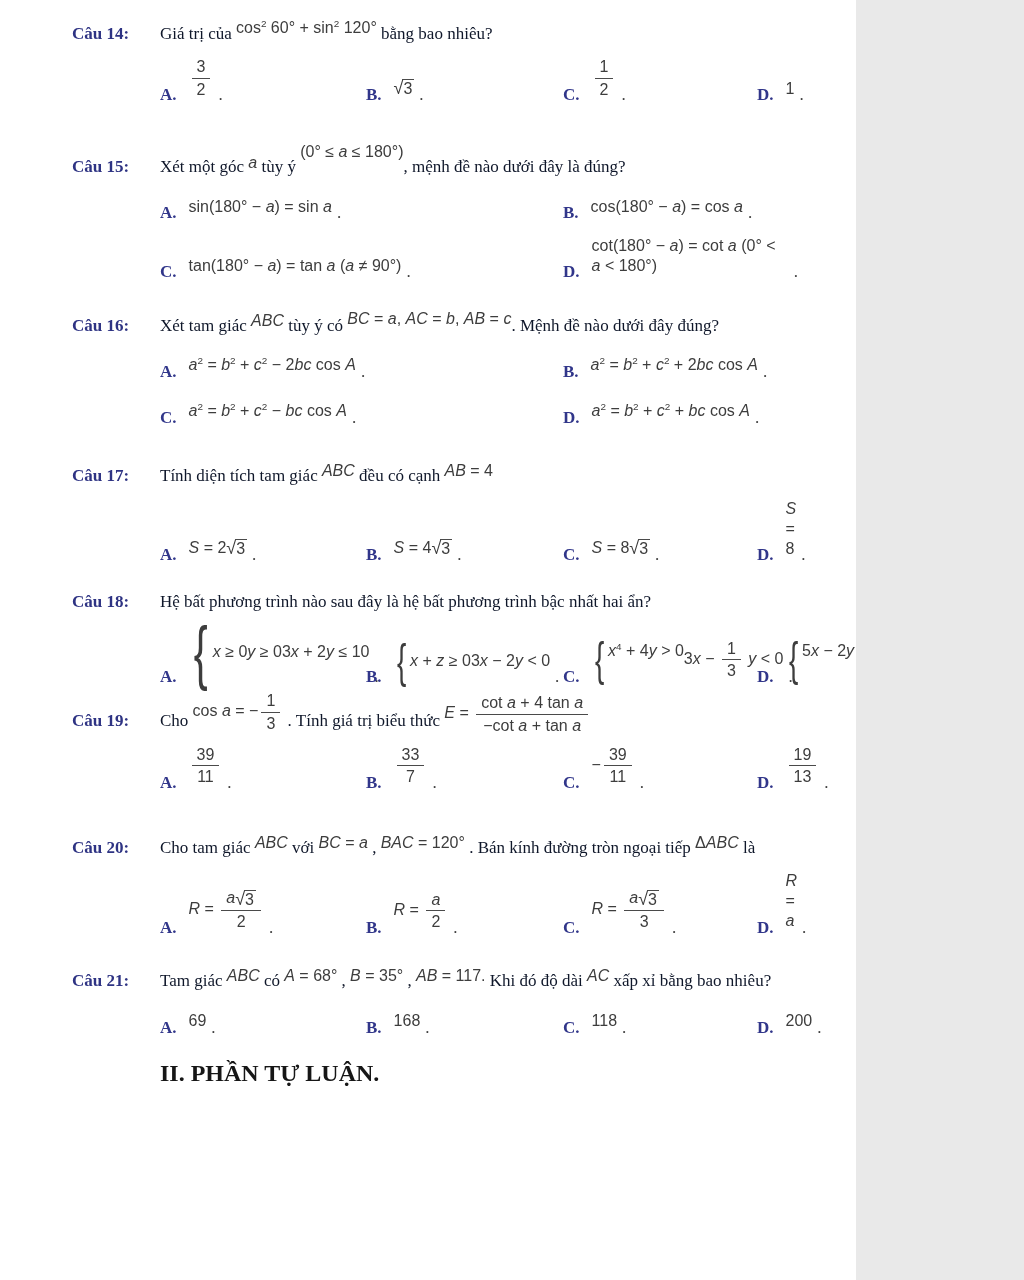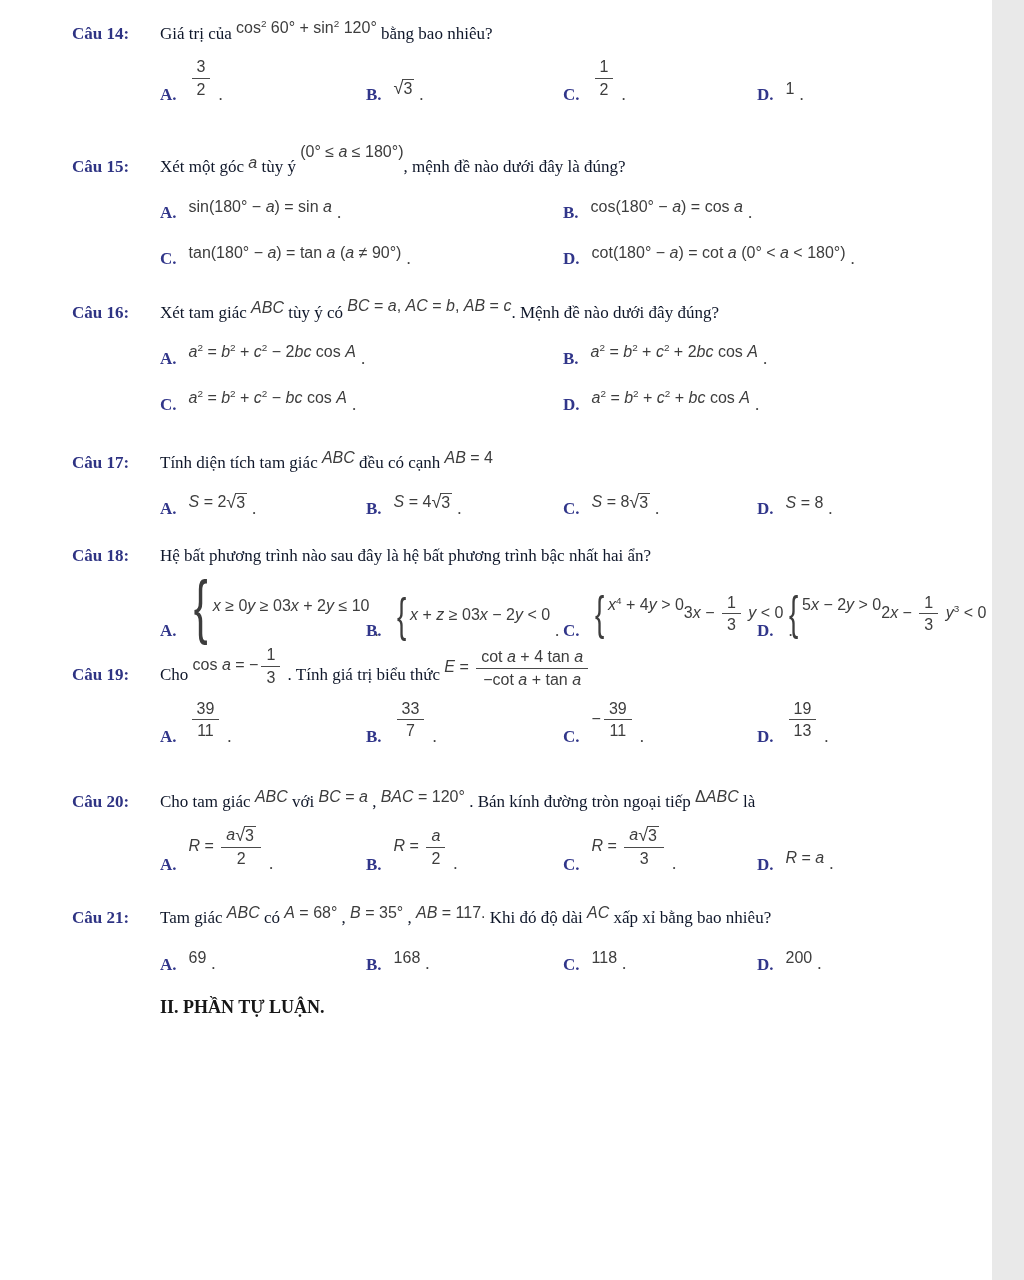--- a/index.html
+++ b/index.html
@@ -1,17 +1,17 @@
 <!DOCTYPE html>
 <html><head>
 <meta charset="utf-8">
 <style>
   html,body { margin:0; padding:0; background:#e9e9e9; }
   .page {
-    width:992px; height:1280px; background:#ffffff; box-sizing:border-box;
+    width:856px; height:1280px; background:#ffffff; box-sizing:border-box;
     padding:18px 58px 0 72px; overflow:hidden;
     font-family:"Liberation Serif", serif; color:#242424; font-size:17px;
   }
   .question { margin-bottom:34px; }
   .question:nth-of-type(1) { margin-bottom:36px; }
   .question:nth-of-type(2) { margin-bottom:26px; }
   .question:nth-of-type(3) { margin-bottom:32px; }
   .question:nth-of-type(4) { margin-bottom:22px; }
   .question:nth-of-type(5) { margin-bottom:4px; }
   .question:nth-of-type(6) { margin-bottom:40px; }
@@ -21,21 +21,21 @@
   .q-label { flex:0 0 88px; font-weight:bold; color:#2e3383; white-space:nowrap; }
   .q-prompt { flex:1; line-height:27px; text-align:justify; }
   .q-text { color:#0f172a; }
   .options { display:grid; margin-left:88px; margin-top:10px; }
   .layout-4col { grid-template-columns:206px 197px 194px 1fr; }
   .layout-2col { grid-template-columns:403px 1fr; row-gap:12px; }
   .option { display:flex; align-items:flex-end; min-height:34px; }
   .opt-letter { font-weight:bold; color:#31368a; margin-right:10px; line-height:1.25; }
   .opt-body { margin:0 5px 7px 2px; }
   .opt-period { color:#3f3f3f; line-height:1.2; }
-  .footer-title { margin-left:88px; font-weight:bold; font-size:18px; color:#161616; }
+  .footer-title { margin-left:88px; font-weight:bold; font-size:24px; color:#161616; }
 
   
   .math { font-family:"Liberation Sans", sans-serif; color:#3d3d3d; font-size:16px; display:inline-block; line-height:1.25; }
   .mvar { font-style:italic; }
   .mfn, .mtxt { font-style:normal; }
   .msup { font-size:0.62em; }
   .mfrac { display:inline-flex; flex-direction:column; align-items:center; vertical-align:middle; margin:0 3px; line-height:1.2; }
   .mnum { border-bottom:1.4px solid #4a4a4a; padding:0 5px 1px; }
   .mden { padding-top:1px; }
   .msqrt { display:inline-flex; align-items:flex-start; vertical-align:middle; }

